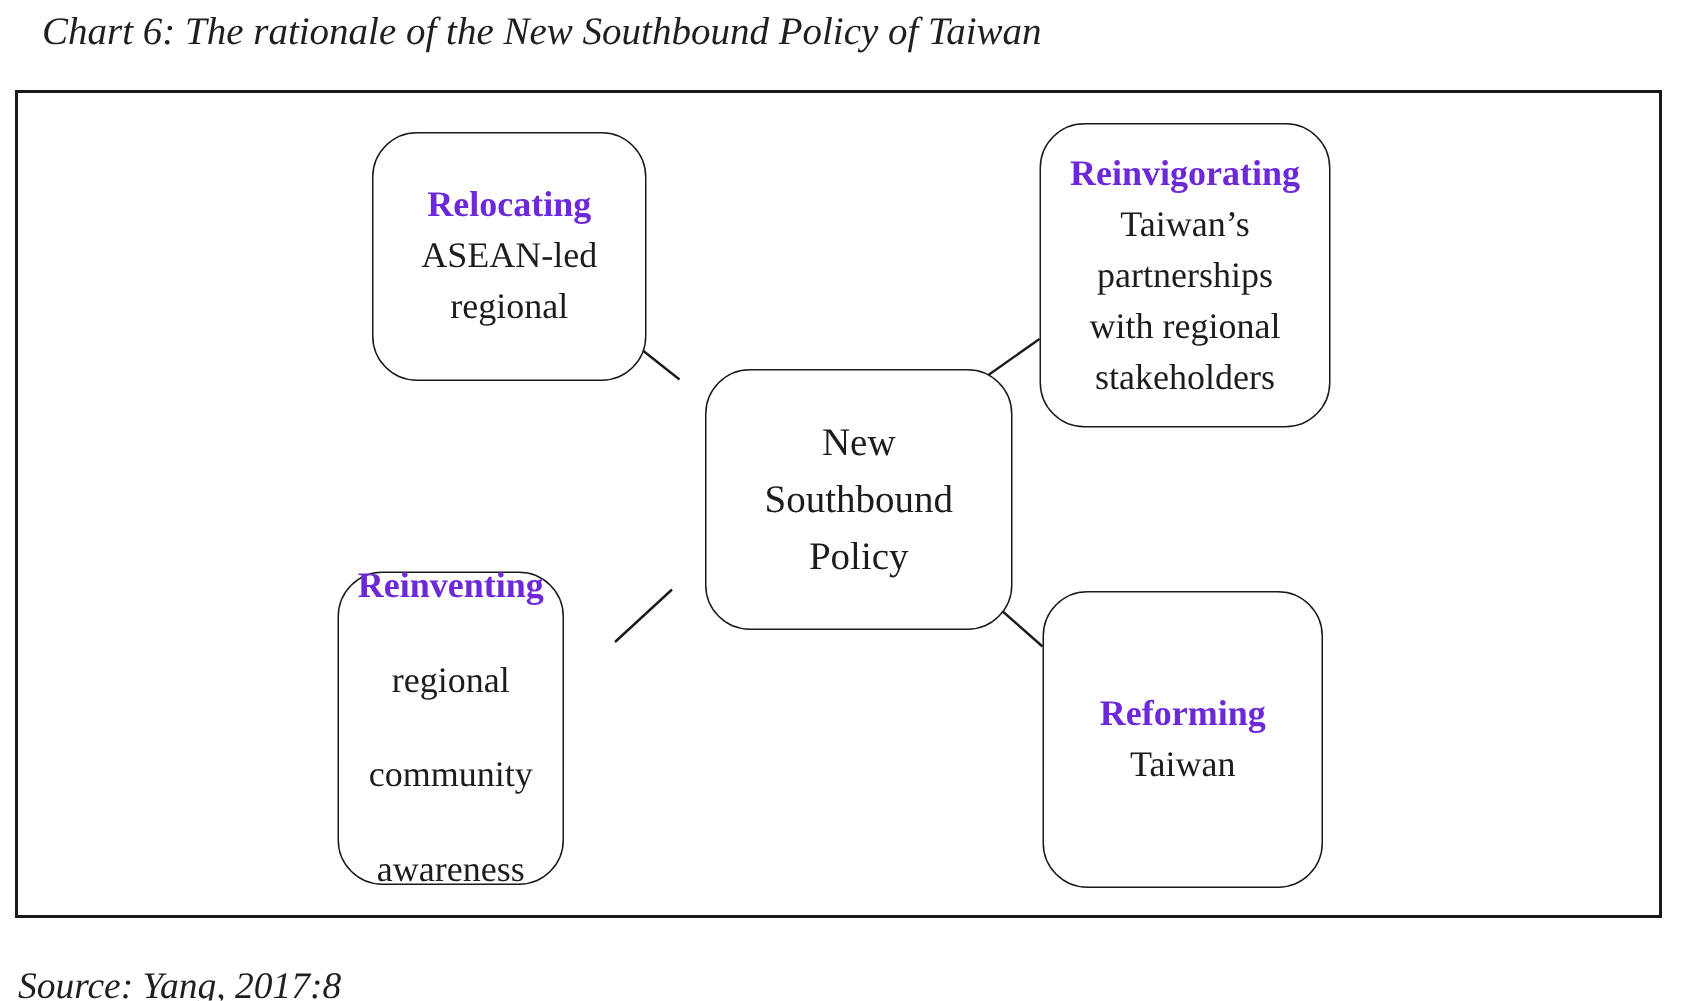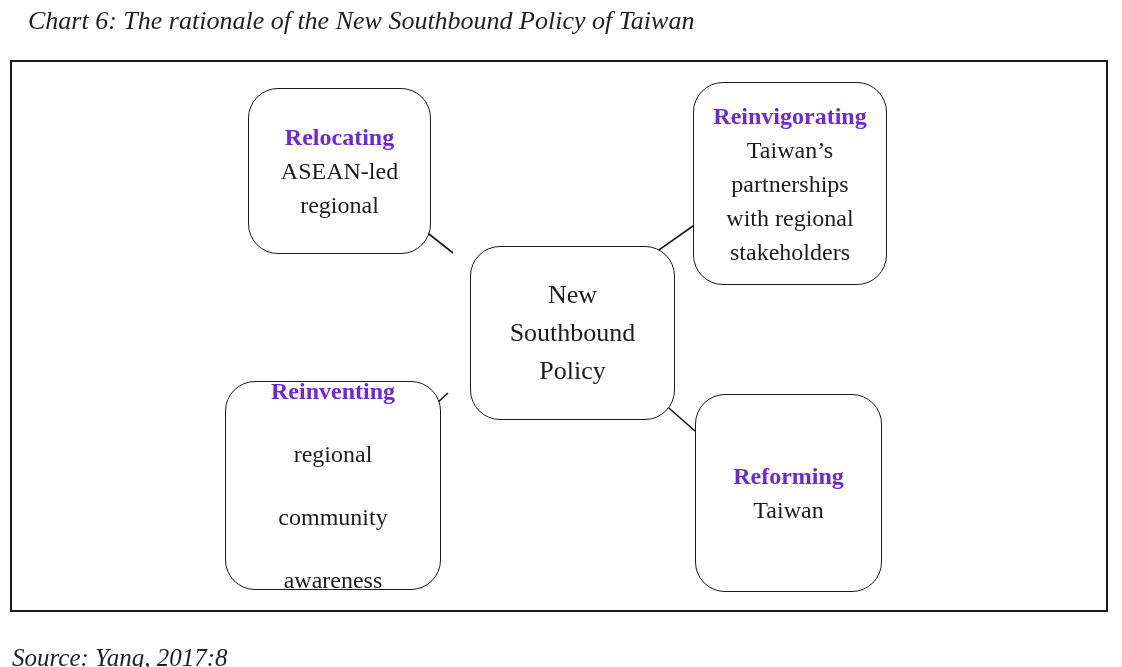--- a/index.html
+++ b/index.html
@@ -48,21 +48,21 @@
     text-align: center;
     font-size: 24px;
     line-height: 34px;
     color: #1c1c1c;
   }
   .node .heading { font-weight: bold; color: #6d28d9; }
   .node.center { font-size: 26px; line-height: 38px; }
   .node-relocating     { left: 236px; top: 26px;  width: 183px; height: 166px; }
   .node-reinvigorating { left: 681px; top: 20px;  width: 194px; height: 203px; }
   .node-center         { left: 458px; top: 184px; width: 205px; height: 174px; }
-  .node-reinventing    { left: 213px; top: 319px; width: 216px; height: 209px; gap: 29px; }
+  .node-reinventing    { left: 213px; top: 319px; width: 151px; height: 209px; gap: 29px; }
   .node-reforming      { left: 683px; top: 332px; width: 187px; height: 198px; }
   .source-note {
     position: absolute;
     left: 12px; top: 624px;
     font-style: italic;
     font-size: 25px;
     color: #1f1f1f;
     white-space: nowrap;
     margin-top: 20px;
   }

